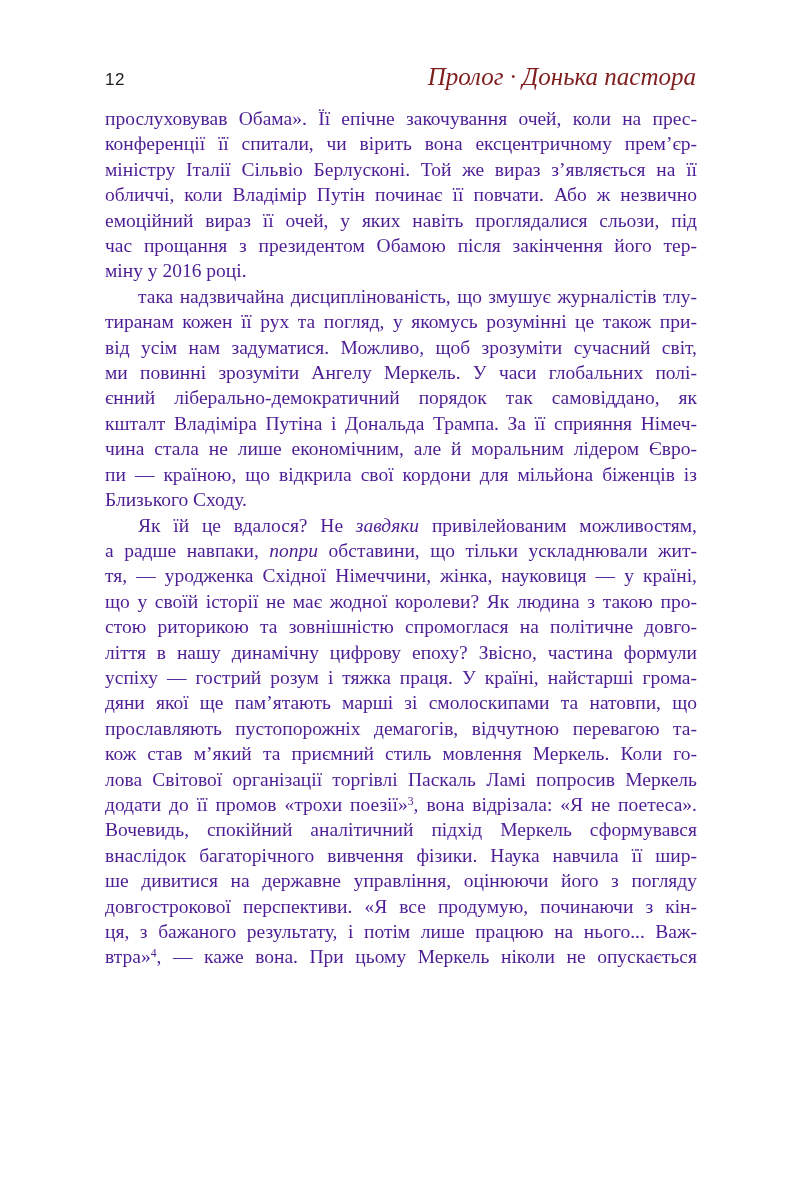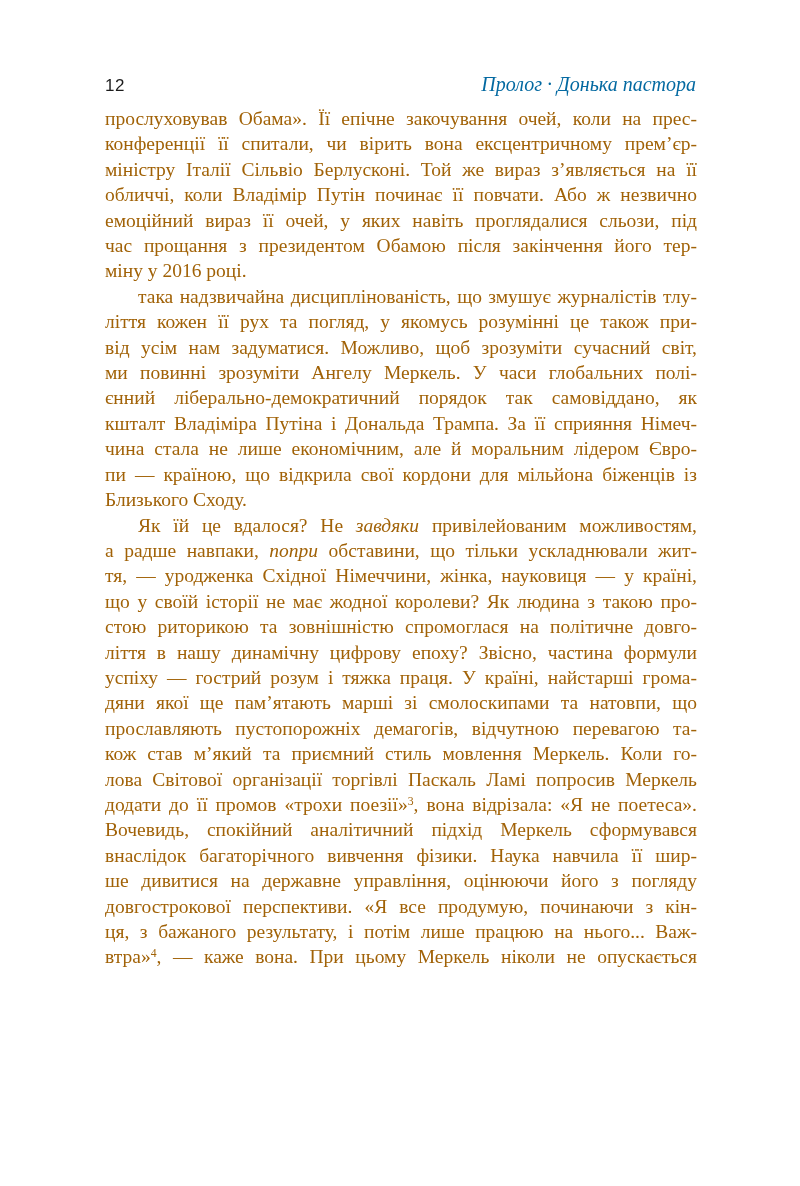--- a/index.html
+++ b/index.html
@@ -10,47 +10,47 @@
     height: 1186px;
     margin: 0 auto;
     background: #ffffff;
     color: #1c1c1c;
     overflow: hidden;
   }
   .header {
     position: absolute;
     left: 105px;
     right: 104px;
-    top: 73px;
+    top: 63px;
     display: flex;
     justify-content: space-between;
     align-items: baseline;
     gap: 25px;
   }
   .page-number {
     font-family: "Liberation Sans", sans-serif;
     font-size: 17px;
     letter-spacing: 0.5px;
     color: #1c1c1c;
   }
   .running-head {
     font-family: "Liberation Serif", "DejaVu Serif", serif;
     font-style: italic;
-    font-size: 20px;
-    color: #0369a1;
+    font-size: 25px;
+    color: #7f1d1d;
   }
   .body-text {
     position: absolute;
     left: 105px;
     top: 106px;
     width: 592px;
     font-family: "Liberation Serif", "DejaVu Serif", serif;
     font-size: 19.5px;
     line-height: 25.4px;
-    color: #a16207;
+    color: #4c1d95;
   }
   .line {
     text-align: justify;
     text-align-last: justify;
     white-space: normal;
   }
   .line.last {
     text-align-last: left;
   }
   .para.indent .line:first-child {
@@ -76,21 +76,21 @@
         <div class="line"><span>прослуховував Обама». Її епічне закочування очей, коли на прес-</span></div>
         <div class="line"><span>конференції її спитали, чи вірить вона ексцентричному прем’єр-</span></div>
         <div class="line"><span>міністру Італії Сільвіо Берлусконі. Той же вираз з’являється на її</span></div>
         <div class="line"><span>обличчі, коли Владімір Путін починає її повчати. Або ж незвично</span></div>
         <div class="line"><span>емоційний вираз її очей, у яких навіть проглядалися сльози, під</span></div>
         <div class="line"><span>час прощання з президентом Обамою після закінчення його тер-</span></div>
         <div class="line last"><span>міну у 2016 році.</span></div>
       </div>
       <div class="para indent">
         <div class="line"><span>така надзвичайна дисциплінованість, що змушує журналістів тлу-</span></div>
-        <div class="line"><span>ліття кожен її рух та погляд, у якомусь розумінні це також при-</span></div>
+        <div class="line"><span>тиранам кожен її рух та погляд, у якомусь розумінні це також при-</span></div>
         <div class="line"><span>від усім нам задуматися. Можливо, щоб зрозуміти сучасний світ,</span></div>
         <div class="line"><span>ми повинні зрозуміти Ангелу Меркель. У часи глобальних полі-</span></div>
         <div class="line"><span>єнний ліберально-демократичний порядок так самовіддано, як</span></div>
         <div class="line"><span>кшталт Владіміра Путіна і Дональда Трампа. За її сприяння Німеч-</span></div>
         <div class="line"><span>чина стала не лише економічним, але й моральним лідером Євро-</span></div>
         <div class="line"><span>пи — країною, що відкрила свої кордони для мільйона біженців із</span></div>
         <div class="line last"><span>Близького Сходу.</span></div>
       </div>
       <div class="para indent">
         <div class="line"><span>Як їй це вдалося? Не </span><span class="it">завдяки</span><span> привілейованим можливостям,</span></div>

